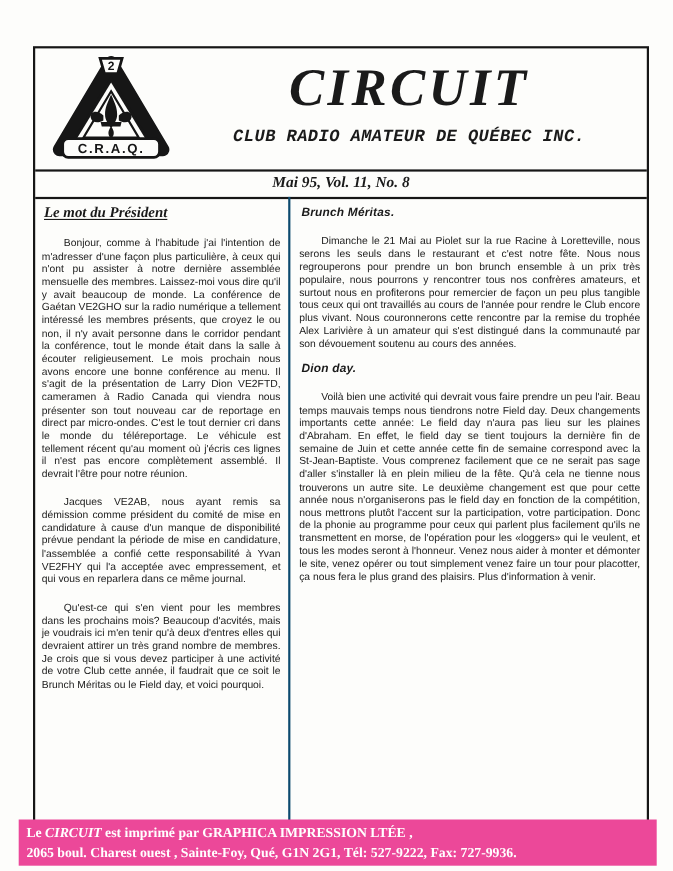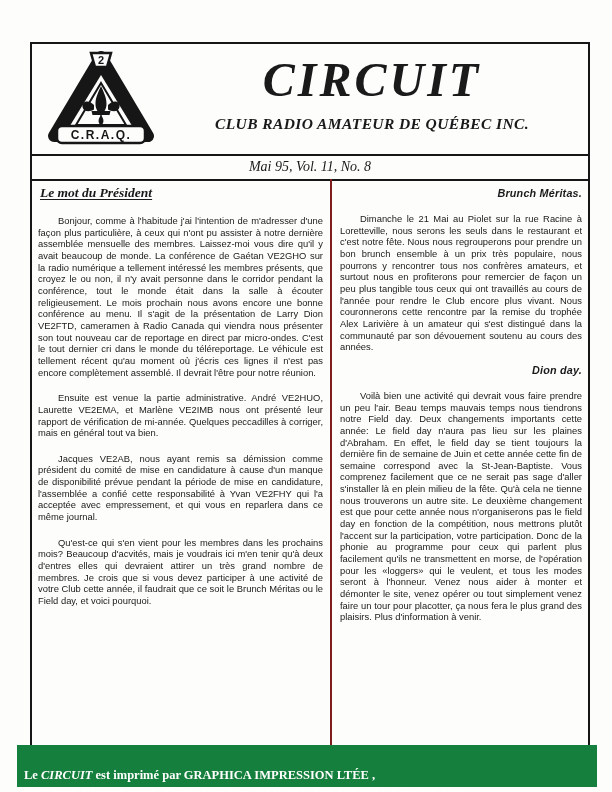--- a/index.html
+++ b/index.html
@@ -15,55 +15,55 @@
   }
   
   .masthead{position:absolute;left:0;top:0;width:100%;height:110px;}
   .logo{position:absolute;left:12px;top:5px;width:114px;height:102px;}
   .title-wrap{position:absolute;left:128px;right:4px;top:8px;text-align:center;}
   .nameplate{
     font-family:"Liberation Serif",serif;font-weight:bold;font-style:italic;
     font-size:48px;letter-spacing:3px;line-height:56px;
   }
   .subtitle{
-    font-family:Liberation Serif, serif;font-weight:bold;font-style:italic;
+    font-family:Liberation Mono, monospace;font-weight:bold;font-style:italic;
     font-size:15.5px;margin-top:7px;letter-spacing:.4px;
   }
   .date-bar{
     position:absolute;left:0;right:0;top:110px;height:23px;
     border-top:2px solid #161616;border-bottom:2px solid #161616;
     text-align:center;font-family:"Liberation Serif",serif;
-    font-weight:normal;font-style:italic;font-size:14px;line-height:22px;
+    font-weight:bold;font-style:italic;font-size:14px;line-height:22px;
   }
   
   .columns{position:absolute;left:0;right:0;top:135px;bottom:0;display:flex;}
-  .col-left{width:300px;border-right:2px solid #7f1d1d;padding:5px 7px 0 6px;box-sizing:border-box;}
+  .col-left{width:232px;border-right:2px solid #0c4a6e;padding:5px 7px 0 6px;box-sizing:border-box;}
   .col-right{flex:1;padding:5px 6px 0 8px;box-sizing:border-box;}
   .lead-heading{
     font-family:"Liberation Serif",serif;font-weight:bold;font-style:italic;
     font-size:13.5px;text-decoration:underline;text-underline-offset:2px;
     margin:1px 0 8px 2px;
   }
   .sec-heading{
     font-weight:bold;font-style:italic;font-size:10.8px;
-    margin:3px 0 10px 2px;letter-spacing:.2px;text-align:right;
+    margin:3px 0 10px 2px;letter-spacing:.2px;
   }
   .body-p{
     font-size:9.4px;line-height:11.65px;text-align:justify;
     text-indent:20px;margin:14px 0 11px 0;
   }
   .signature{
     text-align:right;font-size:9.7px;line-height:13.5px;margin-top:3px;padding-right:2px;
   }
   
   .footer{
     position:absolute;left:17px;top:745px;width:580px;height:42px;
-    background:#15803d;color:#fff;box-sizing:border-box;
+    background:#ec4899;color:#fff;box-sizing:border-box;
     font-family:"Liberation Serif",serif;font-weight:bold;
-    font-size:12.5px;line-height:18px;padding:21px 6px 0 7px;
+    font-size:12.5px;line-height:18px;padding:3px 6px 0 7px;
   }
   .footer .it{font-style:italic;}
   .logo text{font-family:"Liberation Sans",sans-serif;font-weight:bold;}
 </style>
 </head>
 <body>
 
 <div class="page-border">
 
   <div class="masthead">
@@ -96,21 +96,20 @@
     </div>
   </div>
 
   <div class="date-bar">Mai 95, Vol. 11, No. 8</div>
 
   <div class="columns">
 
     <div class="col-left">
       <div class="lead-heading">Le mot du Président</div>
       <p class="body-p">Bonjour, comme à l'habitude j'ai l'intention de m'adresser d'une façon plus particulière, à ceux qui n'ont pu assister à notre dernière assemblée mensuelle des membres. Laissez-moi vous dire qu'il y avait beaucoup de monde. La conférence de Gaétan VE2GHO sur la radio numérique a tellement intéressé les membres présents, que croyez le ou non, il n'y avait personne dans le corridor pendant la conférence, tout le monde était dans la salle à écouter religieusement. Le mois prochain nous avons encore une bonne conférence au menu. Il s'agit de la présentation de Larry Dion VE2FTD, cameramen à Radio Canada qui viendra nous présenter son tout nouveau car de reportage en direct par micro-ondes. C'est le tout dernier cri dans le monde du téléreportage. Le véhicule est tellement récent qu'au moment où j'écris ces lignes il n'est pas encore complètement assemblé. Il devrait l'être pour notre réunion.</p>
-      <p class="body-p">Ensuite est venue la partie administrative. André VE2HUO, Laurette VE2EMA, et Marlène VE2IMB nous ont présenté leur rapport de vérification de mi-année. Quelques peccadilles à corriger, mais en général tout va bien.</p>
       <p class="body-p">Jacques VE2AB, nous ayant remis sa démission comme président du comité de mise en candidature à cause d'un manque de disponibilité prévue pendant la période de mise en candidature, l'assemblée a confié cette responsabilité à Yvan VE2FHY qui l'a acceptée avec empressement, et qui vous en reparlera dans ce même journal.</p>
       <p class="body-p">Qu'est-ce qui s'en vient pour les membres dans les prochains mois? Beaucoup d'acvités, mais je voudrais ici m'en tenir qu'à deux d'entres elles qui devraient attirer un très grand nombre de membres. Je crois que si vous devez participer à une activité de votre Club cette année, il faudrait que ce soit le Brunch Méritas ou le Field day, et voici pourquoi.</p>
     </div>
 
     <div class="col-right">
       <div class="sec-heading">Brunch Méritas.</div>
       <p class="body-p">Dimanche le 21 Mai au Piolet sur la rue Racine à Loretteville, nous serons les seuls dans le restaurant et c'est notre fête. Nous nous regrouperons pour prendre un bon brunch ensemble à un prix très populaire, nous pourrons y rencontrer tous nos confrères amateurs, et surtout nous en profiterons pour remercier de façon un peu plus tangible tous ceux qui ont travaillés au cours de l'année pour rendre le Club encore plus vivant. Nous couronnerons cette rencontre par la remise du trophée Alex Larivière à un amateur qui s'est distingué dans la communauté par son dévouement soutenu au cours des années.</p>
 
       <div class="sec-heading">Dion day.</div>
       <p class="body-p">Voilà bien une activité qui devrait vous faire prendre un peu l'air. Beau temps mauvais temps nous tiendrons notre Field day. Deux changements importants cette année: Le field day n'aura pas lieu sur les plaines d'Abraham. En effet, le field day se tient toujours la dernière fin de semaine de Juin et cette année cette fin de semaine correspond avec la St-Jean-Baptiste. Vous comprenez facilement que ce ne serait pas sage d'aller s'installer là en plein milieu de la fête. Qu'à cela ne tienne nous trouverons un autre site. Le deuxième changement est que pour cette année nous n'organiserons pas le field day en fonction de la compétition, nous mettrons plutôt l'accent sur la participation, votre participation. Donc de la phonie au programme pour ceux qui parlent plus facilement qu'ils ne transmettent en morse, de l'opération pour les «loggers» qui le veulent, et tous les modes seront à l'honneur. Venez nous aider à monter et démonter le site, venez opérer ou tout simplement venez faire un tour pour placotter, ça nous fera le plus grand des plaisirs. Plus d'information à venir.</p>

